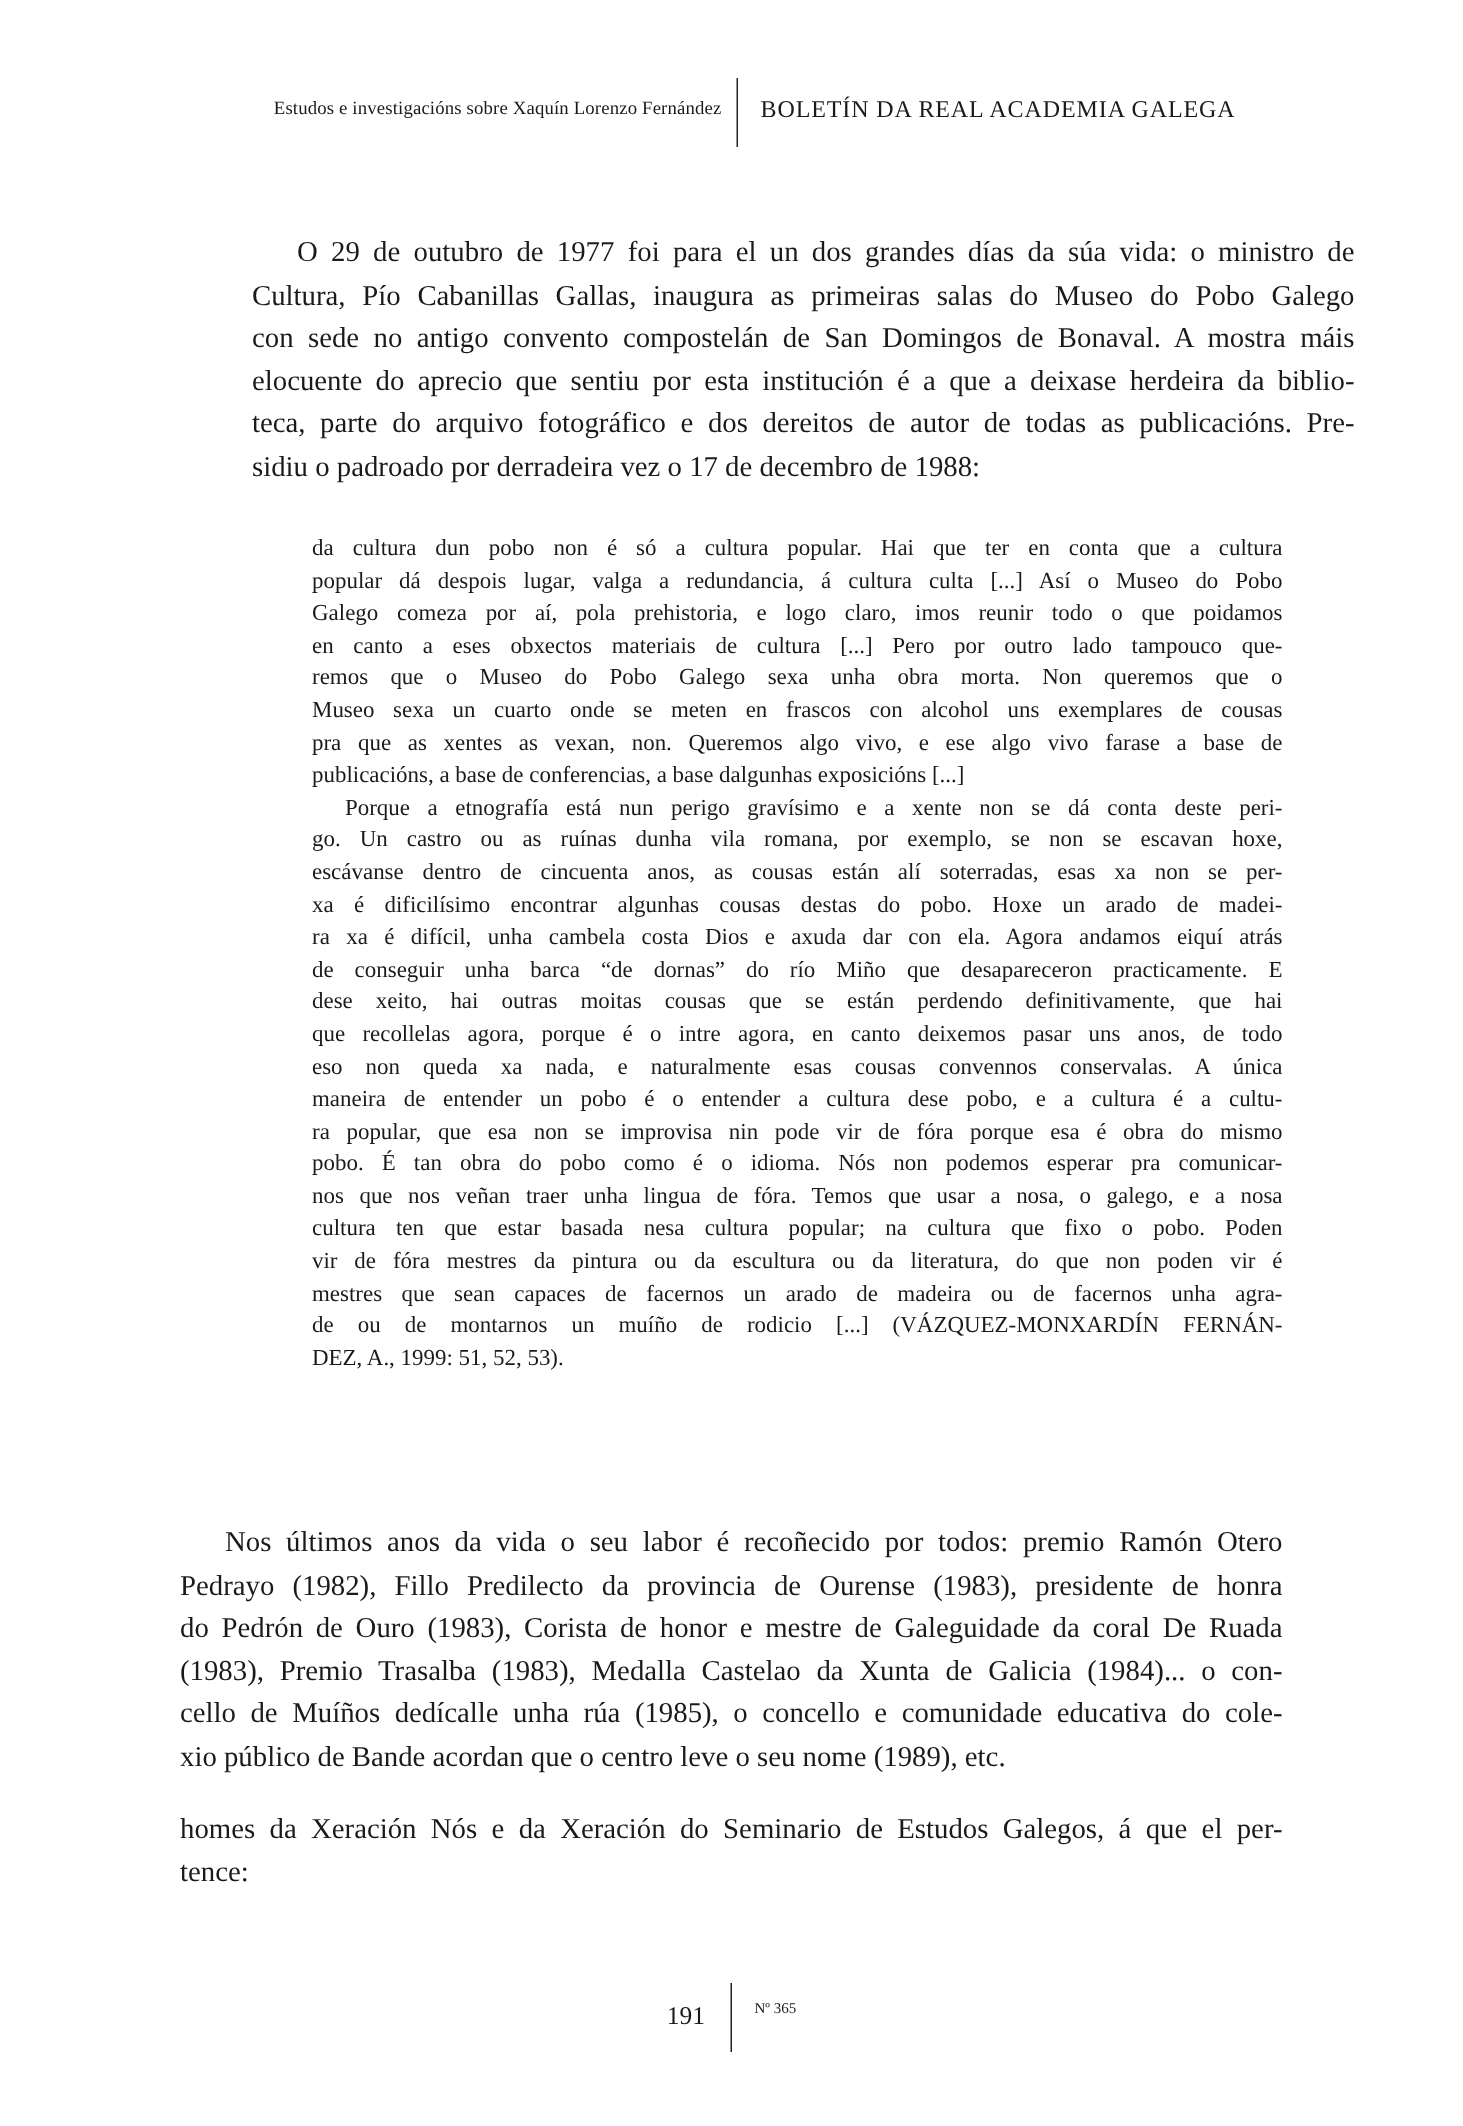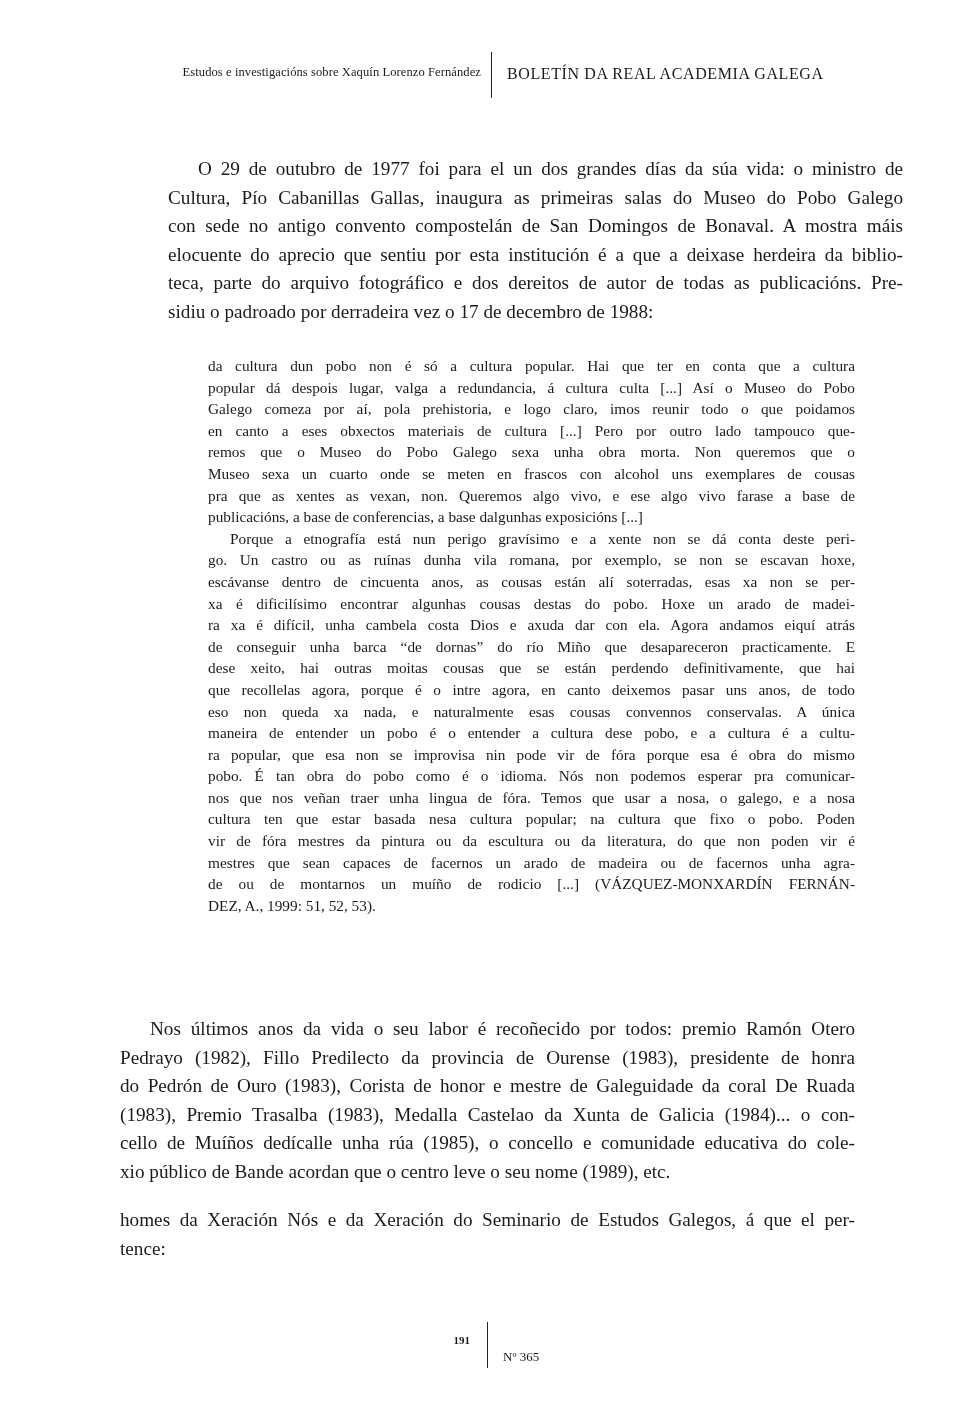--- a/index.html
+++ b/index.html
@@ -91,37 +91,36 @@
       position: absolute;
       top: 1322px;
       left: 0;
       width: 975px;
       height: 48px;
     }
     .footer .page-num {
       position: absolute;
       right: 505px;
       top: 12px;
-      font-size: 11px;
-      font-weight: bold;
+      font-size: 17px;
+      font-weight: normal;
     }
     .footer .divider {
       position: absolute;
       left: 487px;
       top: 0;
       width: 1px;
       height: 46px;
       background: #222;
     }
     .footer .issue {
       position: absolute;
       left: 503px;
       top: 12px;
-      font-size: 13px;
-      margin-top: 15px;
+      font-size: 10px;
     }
   </style>
 </head>
 <body>
 
 <div class="header">
   <span class="left">Estudos e investigacións sobre Xaquín Lorenzo Fernández</span>
   <span class="divider"></span>
   <span class="right">BOLETÍN DA REAL ACADEMIA GALEGA</span>
 </div>

